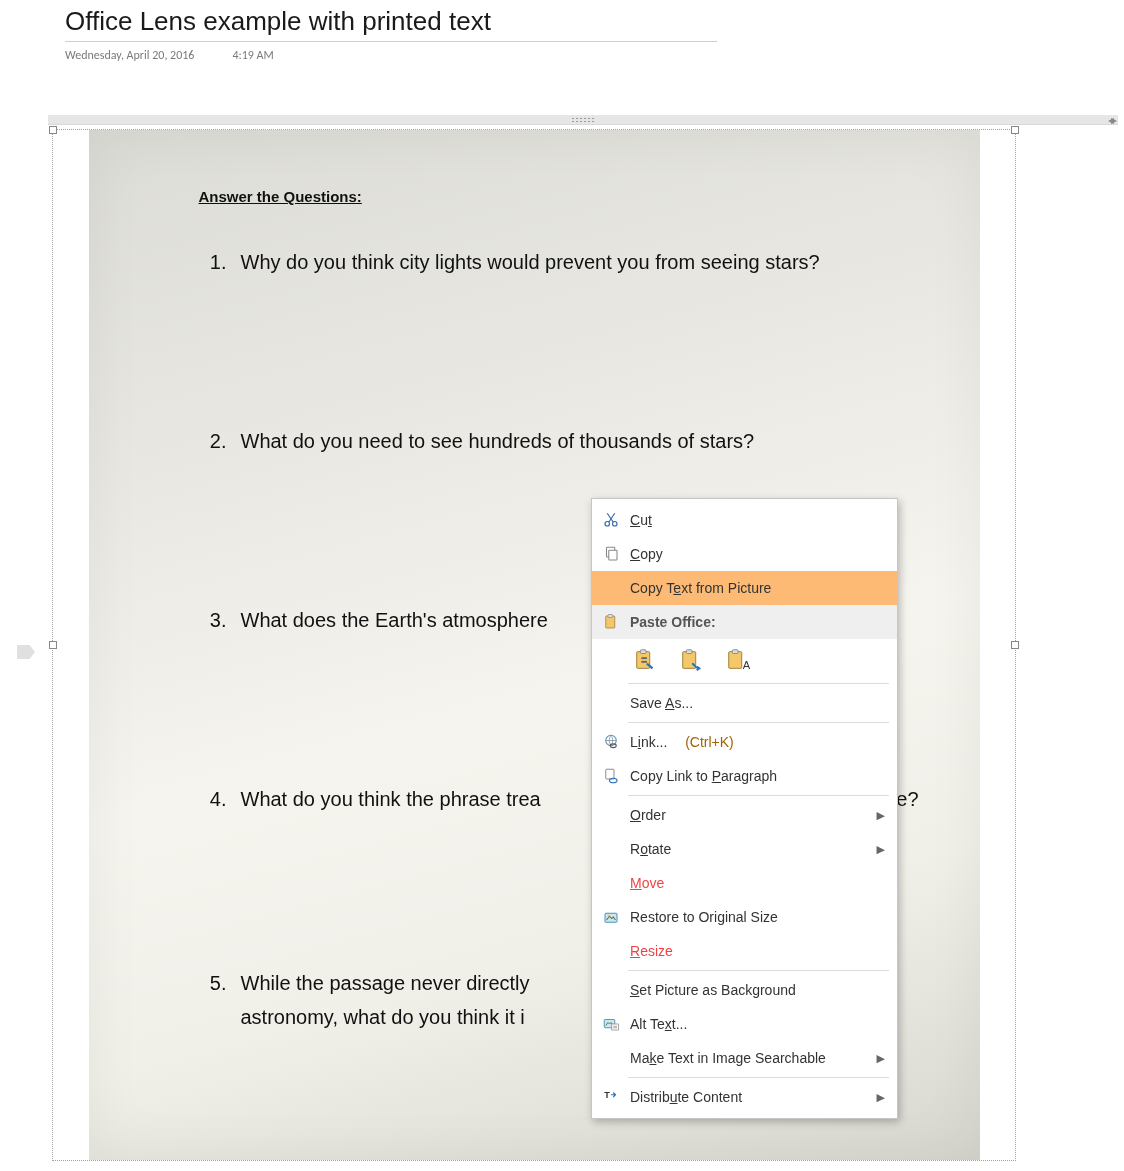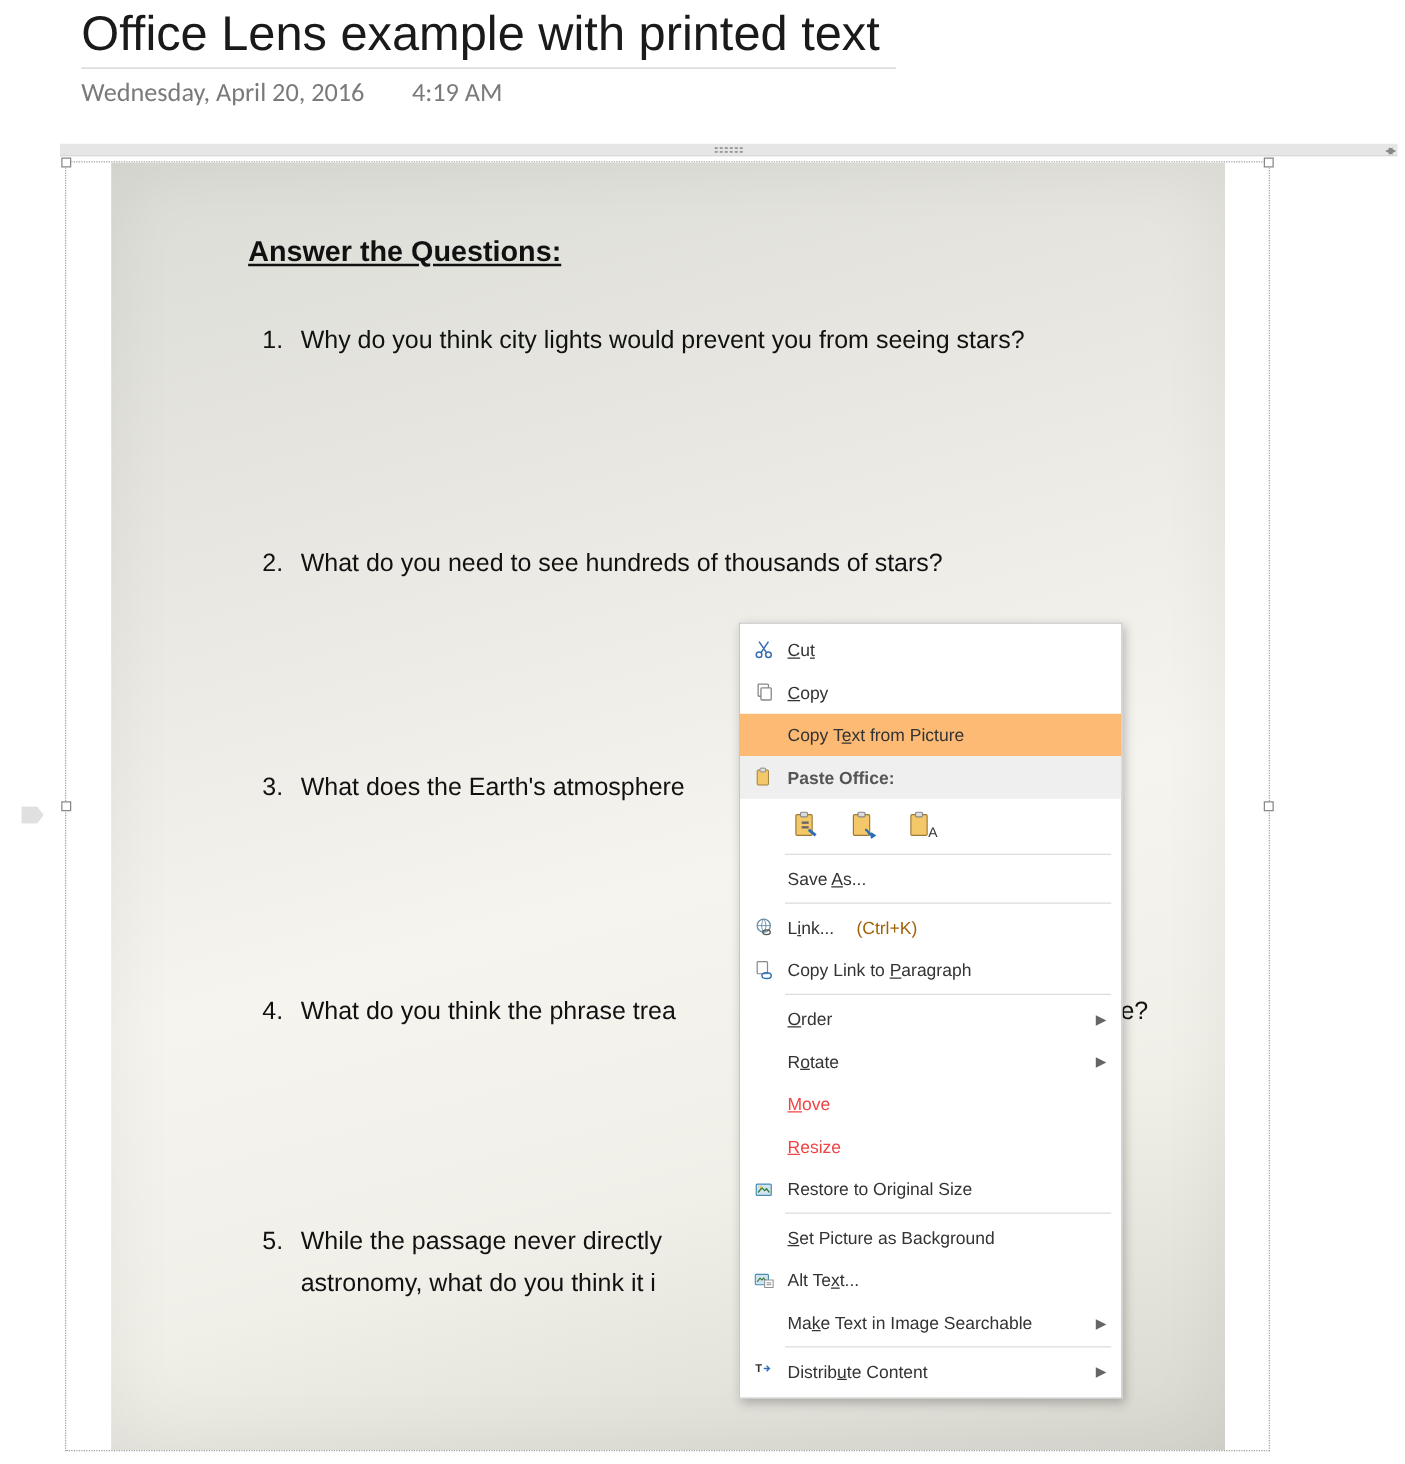--- a/index.html
+++ b/index.html
@@ -8,34 +8,34 @@
       background: #fff;
       width: 1124px;
       height: 1171px;
       position: relative;
       overflow: hidden;
     }
     .page-header {
       padding: 6px 0 0 65px;
     }
     .page-title {
-      font-size: 39px;
+      font-size: 26px;
       font-weight: 300;
       color: #1a1a1a;
       border-bottom: 1px solid #d0d0d0;
       padding-bottom: 4px;
       width: 652px;
       font-family: "Segoe UI Light", "Segoe UI", sans-serif;
     }
     .page-meta {
       display: flex;
       gap: 38px;
       margin-top: 6px;
       color: #7a7a7a;
-      font-size: 21px;
+      font-size: 12px;
     }
     .image-area {
       position: absolute;
       left: 48px;
       top: 115px;
       width: 1070px;
     }
     .image-ruler-top {
       height: 10px;
       background: #e6e6e6;
@@ -96,21 +96,21 @@
       position: relative;
       padding: 58px 60px 40px 110px;
       font-family: Arial, Helvetica, sans-serif;
       color: #111;
       font-size: 20px;
       box-shadow: inset 0 0 60px rgba(0,0,0,0.06);
     }
     .scanned-header {
       font-weight: bold;
       text-decoration: underline;
-      font-size: 23px;
+      font-size: 15px;
       margin-bottom: 40px;
     }
     .scanned-q {
       display: flex;
       gap: 14px;
       margin-bottom: 145px;
       line-height: 1.7;
     }
     .scanned-q.q4 { margin-bottom: 150px; }
     .scanned-q .num { min-width: 28px; text-align: right; }
@@ -321,33 +321,33 @@
   </div>
   <div class="cm-item">
     <span class="cm-icon"></span>
     <span class="cm-label">R<span class="u">o</span>tate</span>
     <span class="cm-submenu-arrow">▶</span>
   </div>
   <div class="cm-item disabled">
     <span class="cm-icon"></span>
     <span class="cm-label"><span class="u">M</span>ove</span>
   </div>
-  <div class="cm-item disabled">
-    <span class="cm-icon"></span>
-    <span class="cm-label"><span class="u">R</span>esize</span>
-  </div>
   <div class="cm-item">
     <span class="cm-icon">
       <svg viewBox="0 0 24 24">
           <rect x="4" y="7" width="16" height="12" rx="1" fill="#cfe5f0" stroke="#4a8cb8" stroke-width="1.3"></rect>
           <path d="M6 16l4-5 3 3 2-2 3 4" fill="none" stroke="#3b7a34" stroke-width="1.4"></path>
           <circle cx="9" cy="10" r="1.3" fill="#f2c54a"></circle>
         </svg>
     </span>
     <span class="cm-label">Restore to Ori<span class="u">g</span>inal Size</span>
+  </div>
+  <div class="cm-item disabled">
+    <span class="cm-icon"></span>
+    <span class="cm-label"><span class="u">R</span>esize</span>
   </div>
   <div class="cm-sep"></div>
   <div class="cm-item">
     <span class="cm-icon"></span>
     <span class="cm-label"><span class="u">S</span>et Picture as Background</span>
   </div>
   <div class="cm-item">
     <span class="cm-icon">
       <svg viewBox="0 0 24 24">
           <rect x="3" y="6" width="14" height="11" rx="1" fill="#cfe5f0" stroke="#4a8cb8" stroke-width="1.2"></rect>

